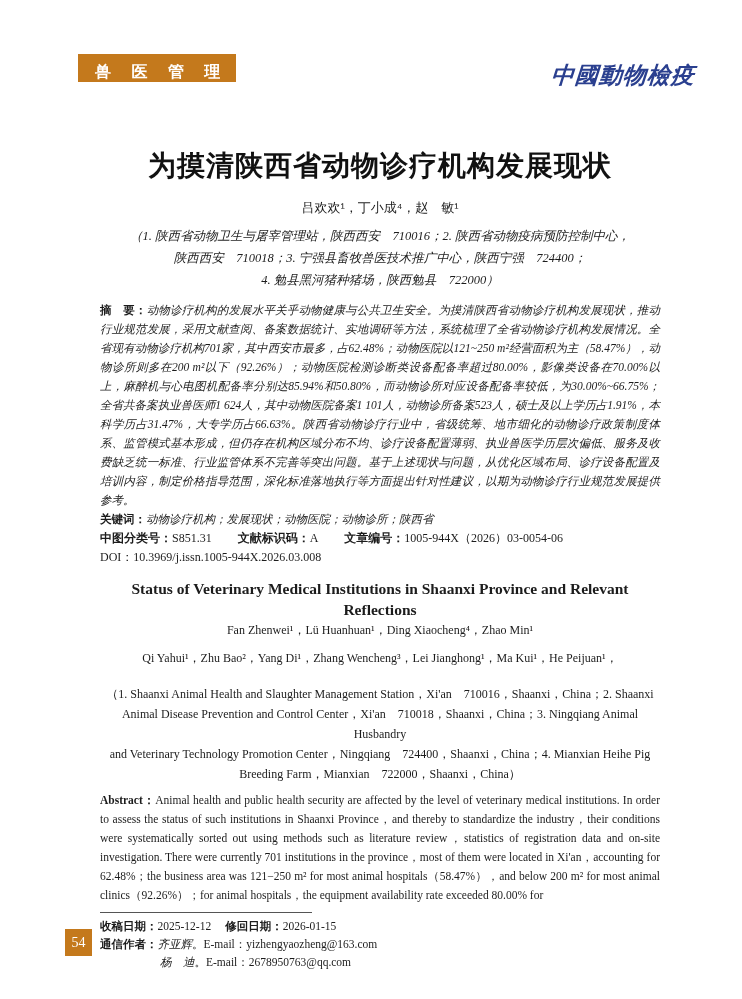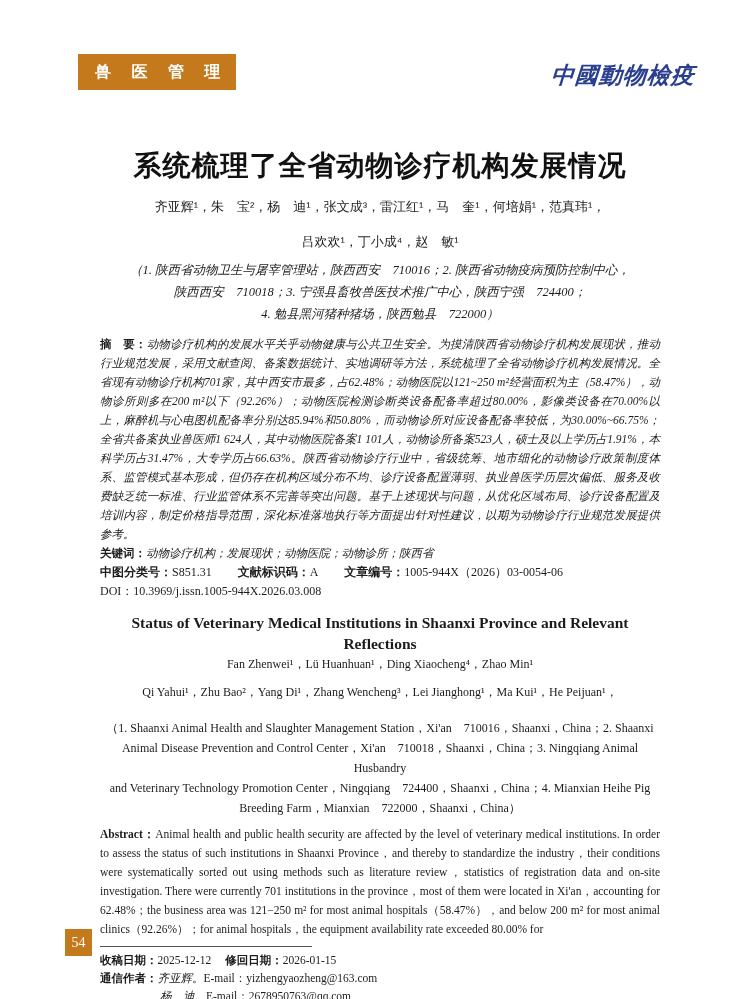--- a/index.html
+++ b/index.html
@@ -3,21 +3,21 @@
 <meta charset="utf-8">
 <style>
   :root { --accent:#C4791C; --logo-blue:#2A3F8F; --ink:#1c1c1c; }
   * { margin:0; padding:0; box-sizing:border-box; }
   html,body { background:#ffffff; }
   .page {
     position:relative; width:742px; height:999px; background:#fff;
     font-family:"Liberation Serif", serif; color:var(--ink); overflow:hidden;
   }
   .badge {
-    position:absolute; left:78px; top:54px; height:36px;
+    position:absolute; left:78px; top:54px; height:28px;
     background:var(--accent); color:#fff;
     font-family:"Liberation Sans", sans-serif; font-weight:bold; font-size:16px;
     letter-spacing:8px; line-height:36px; padding:0 8px 0 17px;
   }
   .logo {
     position:absolute; right:47px; top:60px;
     color:var(--logo-blue); font-family:"DejaVu Serif", serif;
     font-weight:bold; font-style:italic; font-size:23px; letter-spacing:1px;
     transform:skewX(-4deg);
   }
@@ -60,23 +60,22 @@
 </head>
 <body>
 
 <div class="page">
 
   <div class="badge">兽 医 管 理</div>
   <div class="logo">中國動物檢疫</div>
 
   <div class="content">
 
-    <h1 class="cn-title">系统梳理了全省动物诊疗机构发展情况</h1>
+    <h1 class="cn-title">为摸清陕西省动物诊疗机构发展现状</h1>
 
-    <div class="cn-authors">齐亚辉¹，朱　宝²，杨　迪¹，张文成³，雷江红¹，马　奎¹，何培娟¹，范真玮¹，</div>
     <div class="cn-authors" style="margin-top:12px;">吕欢欢¹，丁小成⁴，赵　敏¹</div>
 
     <div class="cn-affil" style="">（1. 陕西省动物卫生与屠宰管理站，陕西西安　710016；2. 陕西省动物疫病预防控制中心，</div>
     <div class="cn-affil" style="margin-top:0;font-family:Liberation Serif, serif;">陕西西安　710018；3. 宁强县畜牧兽医技术推广中心，陕西宁强　724400；</div>
     <div class="cn-affil" style="margin-top:0;">4. 勉县黑河猪种猪场，陕西勉县　722000）</div>
 
     <p class="para"><span class="lbl">摘　要：</span><span class="kai">动物诊疗机构的发展水平关乎动物健康与公共卫生安全。为摸清陕西省动物诊疗机构发展现状，推动行业规范发展，采用文献查阅、备案数据统计、实地调研等方法，系统梳理了全省动物诊疗机构发展情况。全省现有动物诊疗机构701家，其中西安市最多，占62.48%；动物医院以121~250 m²经营面积为主（58.47%），动物诊所则多在200 m²以下（92.26%）；动物医院检测诊断类设备配备率超过80.00%，影像类设备在70.00%以上，麻醉机与心电图机配备率分别达85.94%和50.80%，而动物诊所对应设备配备率较低，为30.00%~66.75%；全省共备案执业兽医师1 624人，其中动物医院备案1 101人，动物诊所备案523人，硕士及以上学历占1.91%，本科学历占31.47%，大专学历占66.63%。陕西省动物诊疗行业中，省级统筹、地市细化的动物诊疗政策制度体系、监管模式基本形成，但仍存在机构区域分布不均、诊疗设备配置薄弱、执业兽医学历层次偏低、服务及收费缺乏统一标准、行业监管体系不完善等突出问题。基于上述现状与问题，从优化区域布局、诊疗设备配置及培训内容，制定价格指导范围，深化标准落地执行等方面提出针对性建议，以期为动物诊疗行业规范发展提供参考。</span></p>
 
     <p class="para" style="margin-top:0;"><span class="lbl">关键词：</span><span class="kai">动物诊疗机构；发展现状；动物医院；动物诊所；陕西省</span></p>
 

